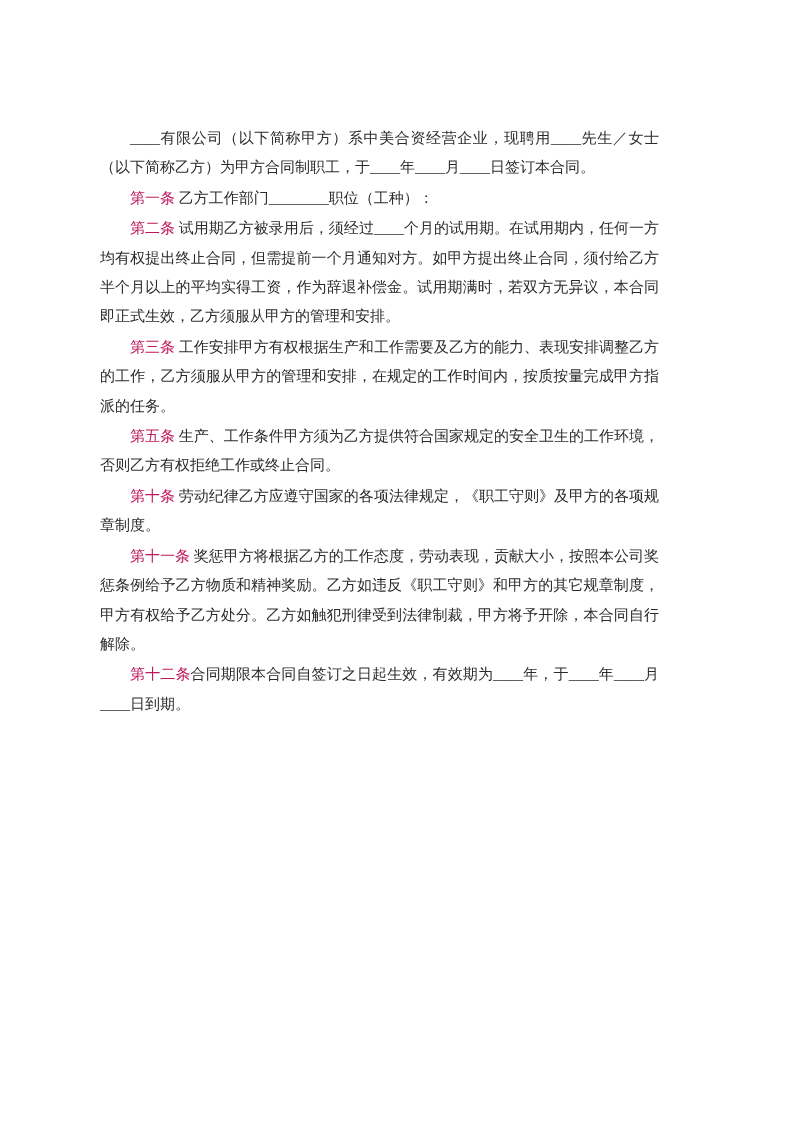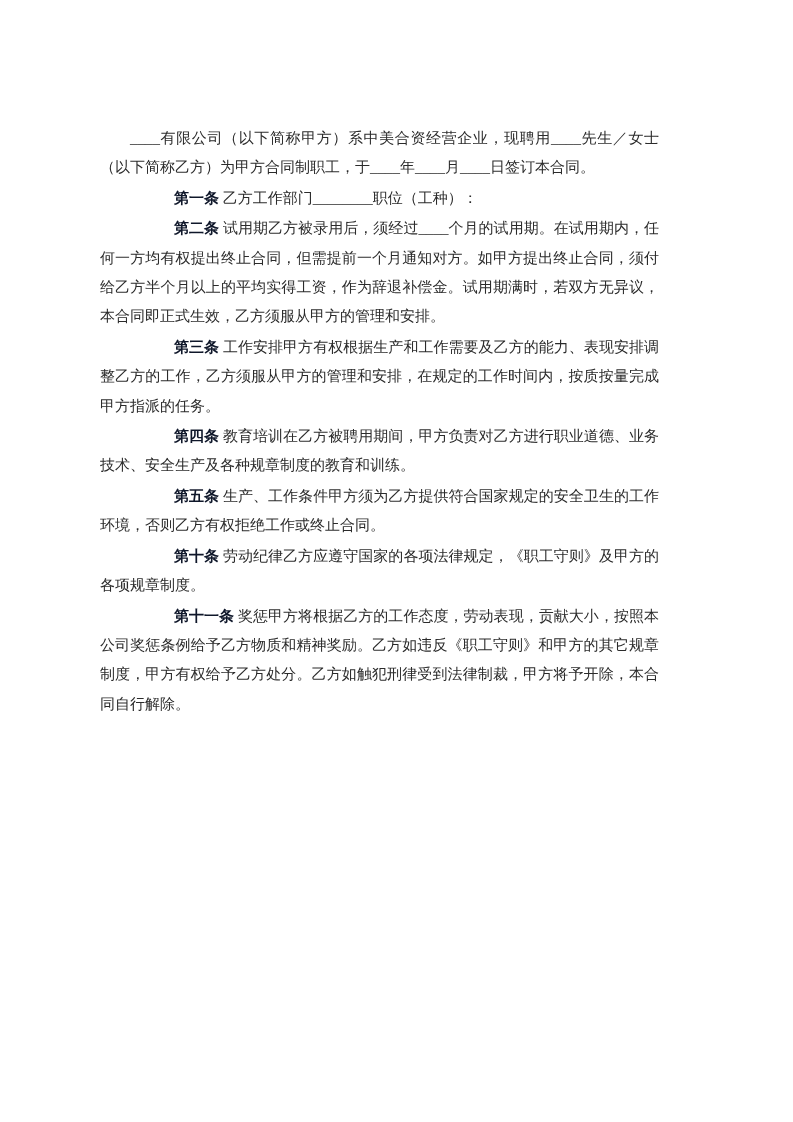--- a/index.html
+++ b/index.html
@@ -21,45 +21,44 @@
     color: #2b2b2b;
   }
   .para {
     margin: 0;
     padding: 0;
     text-indent: 2em;
     text-align: justify;
     word-break: break-all;
   }
   .article-label {
-    font-weight: bold;
+    font-weight: normal;
     font-family: "Liberation Sans", "DejaVu Sans", sans-serif;
-    color: #0f172a;
-    margin-left: 44px;
+    color: #be185d;
   }
 </style>
 </head>
 <body>
 
 <div class="page">
 
   <p class="para"><span>____有限公司（以下简称甲方）系中美合资经营企业，现聘用____先生／女士（以下简称乙方）为甲方合同制职工，于____年____月____日签订本合同。</span></p>
 
   <p class="para"><span class="article-label">第一条</span><span> 乙方工作部门________职位（工种）：</span></p>
 
   <p class="para"><span class="article-label">第二条</span><span> 试用期乙方被录用后，须经过____个月的试用期。在试用期内，任何一方均有权提出终止合同，但需提前一个月通知对方。如甲方提出终止合同，须付给乙方半个月以上的平均实得工资，作为辞退补偿金。试用期满时，若双方无异议，本合同即正式生效，乙方须服从甲方的管理和安排。</span></p>
 
   <p class="para"><span class="article-label">第三条</span><span> 工作安排甲方有权根据生产和工作需要及乙方的能力、表现安排调整乙方的工作，乙方须服从甲方的管理和安排，在规定的工作时间内，按质按量完成甲方指派的任务。</span></p>
 
-  <p class="para"><span class="article-label">第四条</span><span> 教育培训在乙方被聘用期间，甲方负责对乙方进行职业道德、业务技术、安全生产及各种规章制度的教育和训练。</span></p>
 
   <p class="para"><span class="article-label">第五条</span><span> 生产、工作条件甲方须为乙方提供符合国家规定的安全卫生的工作环境，否则乙方有权拒绝工作或终止合同。</span></p>
 
 
 
 
 
   <p class="para"><span class="article-label">第十条</span><span> 劳动纪律乙方应遵守国家的各项法律规定，《职工守则》及甲方的各项规章制度。</span></p>
 
   <p class="para"><span class="article-label">第十一条</span><span> 奖惩甲方将根据乙方的工作态度，劳动表现，贡献大小，按照本公司奖惩条例给予乙方物质和精神奖励。乙方如违反《职工守则》和甲方的其它规章制度，甲方有权给予乙方处分。乙方如触犯刑律受到法律制裁，甲方将予开除，本合同自行解除。</span></p>
 
+  <p class="para"><span class="article-label">第十二条</span><span>合同期限本合同自签订之日起生效，有效期为____年，于____年____月____日到期。</span></p>
 
 </div>
 
 </body></html>

